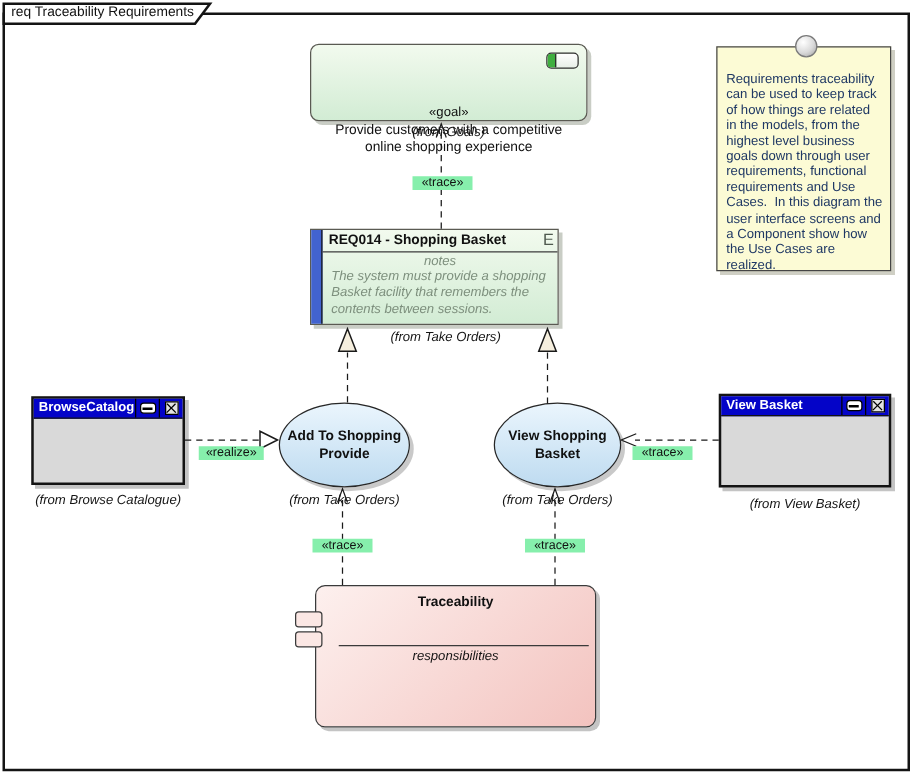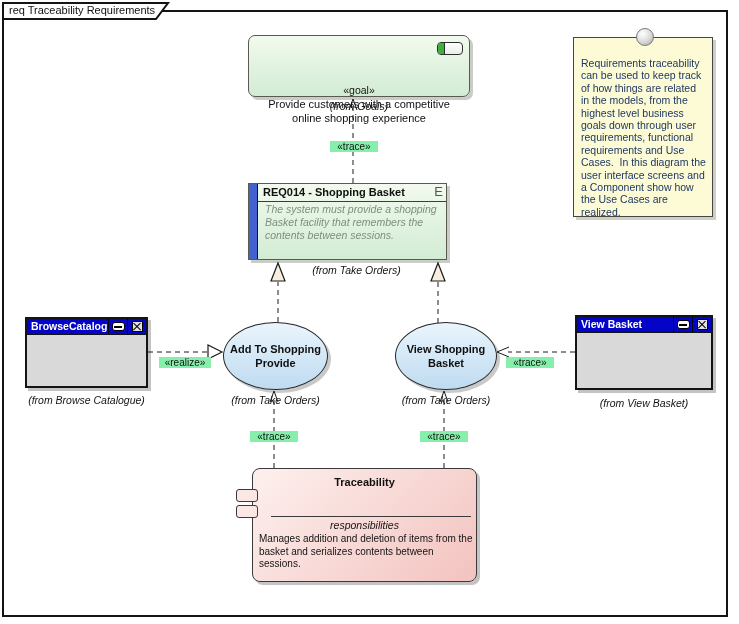--- a/index.html
+++ b/index.html
@@ -156,20 +156,21 @@
   </div>
   <div class="note-sphere"></div>
 
   <div class="el green-box req">
     <div class="req-stripe"></div>
     <div class="req-title-row">
       <span>REQ014 - Shopping Basket</span>
       <span class="req-corner-letter">E</span>
     </div>
     <div class="req-body">
+      <div class="req-notes-heading">notes</div>
       <div class="req-notes-text">The system must provide a shopping Basket facility that remembers the contents between sessions.</div>
     </div>
   </div>
   <div class="from-label" style="left:248px; top:264px; width:217px;">(from Take Orders)</div>
 
   <div class="el screen screen-browse">
     <div class="titlebar">
       <div class="titlebar-text">BrowseCatalogue</div>
       <div class="tb-cell">
           <div class="min-glyph">
@@ -207,21 +208,20 @@
     <div class="uc-name">View Shopping Basket</div>
   </div>
   <div class="from-label" style="left:395px; top:394px; width:102px;">(from Take Orders)</div>
 
   <div class="el component">
     <div class="comp-name">Traceability</div>
     <div class="comp-tab comp-tab1"></div>
     <div class="comp-tab comp-tab2"></div>
     <div class="comp-sep"></div>
     <div class="comp-resp-heading">responsibilities</div>
-    <div class="comp-resp-text">Manages addition and deletion of items from the basket and serializes contents between sessions.</div>
   </div>
 
   <div class="conn-label" style="left:330px; top:141px; width:48px;">«trace»</div>
   <div class="conn-label" style="left:159px; top:357px; width:52px;">«realize»</div>
   <div class="conn-label" style="left:506px; top:357px; width:48px;">«trace»</div>
   <div class="conn-label" style="left:250px; top:431px; width:48px;">«trace»</div>
   <div class="conn-label" style="left:420px; top:431px; width:48px;">«trace»</div>
 
 </div>
 

